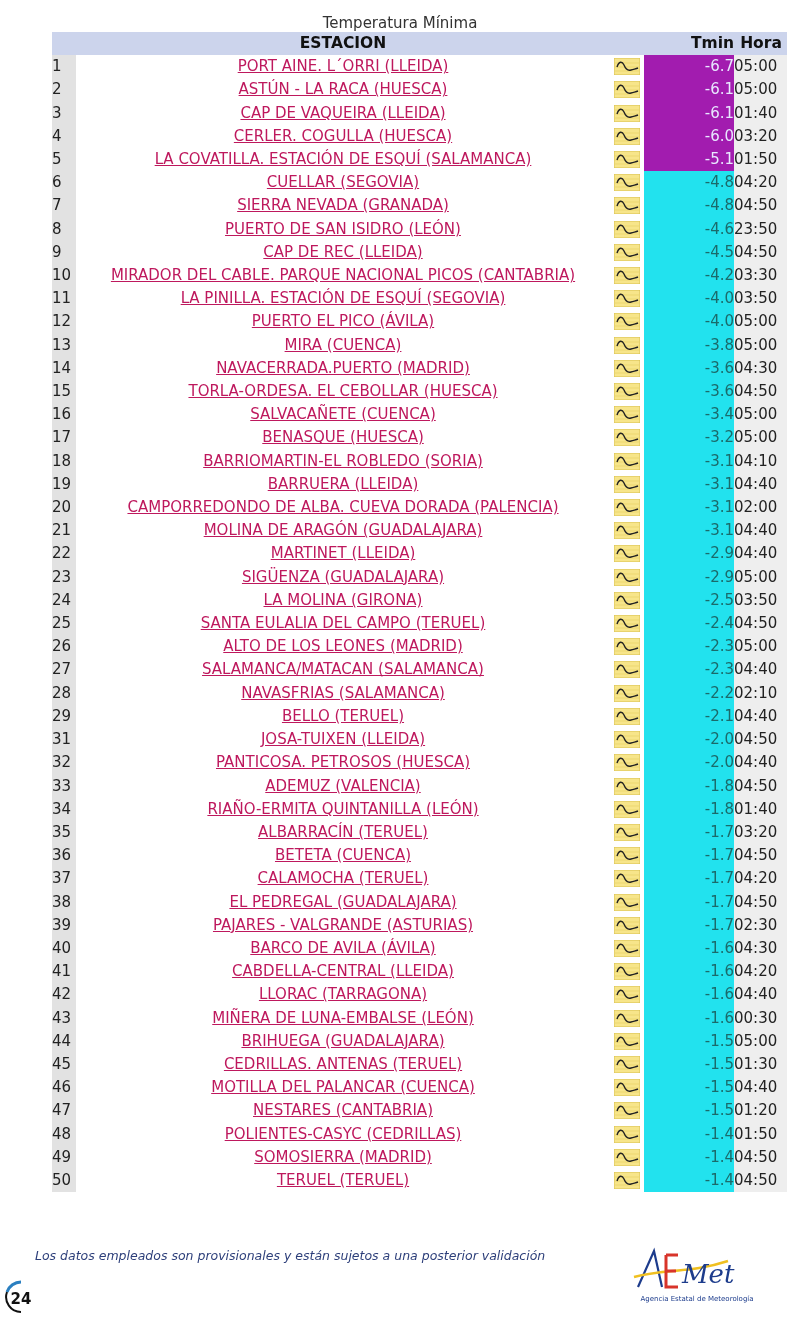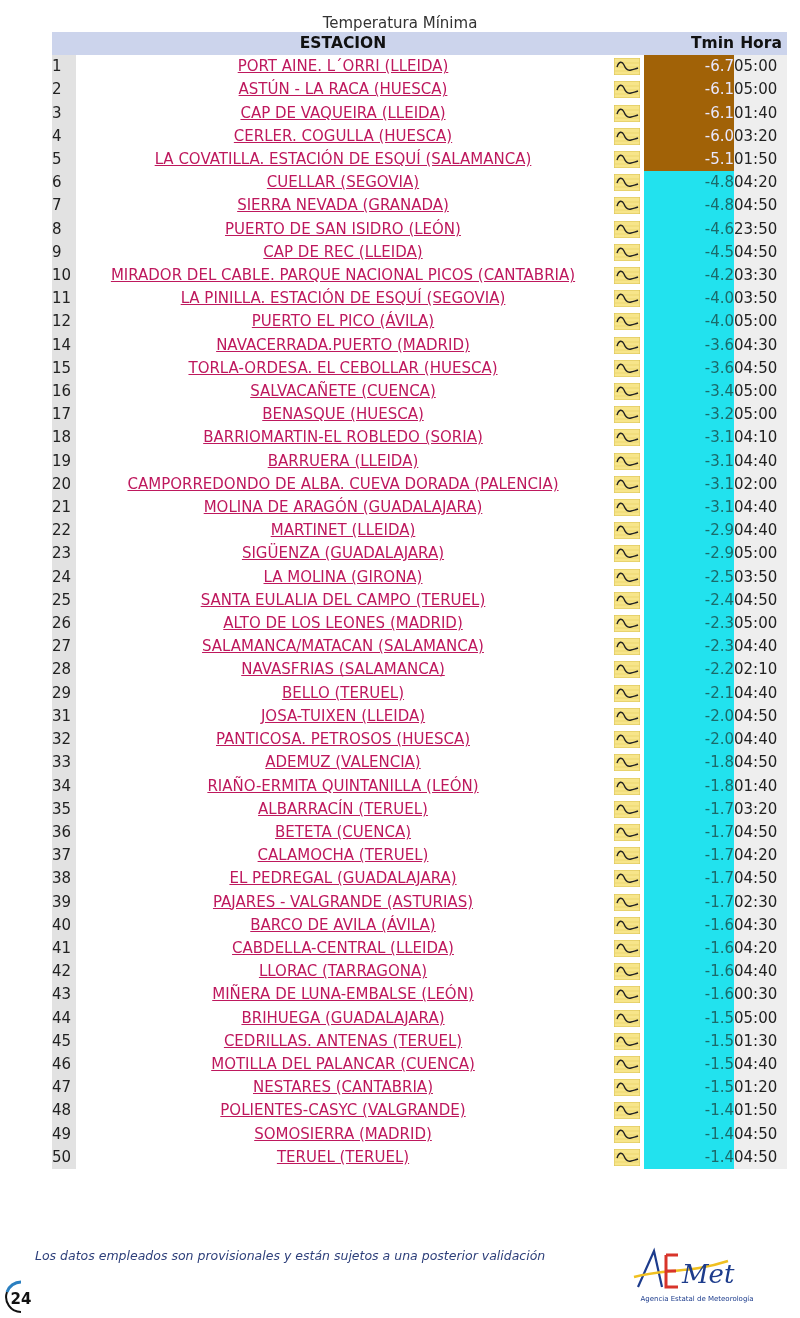--- a/index.html
+++ b/index.html
@@ -7,21 +7,21 @@
   .title { position: absolute; left: 0; width: 800px; top: 14px; text-align: center; font-size: 15px; color: #333; }
   table.grid { position: absolute; left: 52px; top: 32px; border-collapse: collapse; font-size: 15px; }
   table.grid td, table.grid th { padding: 0; height: 23.2px; line-height: 23.2px; white-space: nowrap; }
   thead th { background: #ccd4ec; font-weight: bold; color: #111; font-size: 15.5px; }
   td.num { width: 22px; background: #e2e2e2; color: #222; padding-left: 2px; text-align: left; }
   td.st { width: 534px; background: #fff; text-align: center; }
   td.st a { color: #be185d; text-decoration: underline; }
   td.ic { width: 34px; background: #fff; text-align: center; }
   .gicon { display: inline-block; width: 26px; height: 17px; vertical-align: middle; }
   td.val { width: 50px; text-align: right; padding-right: 1px; }
-  td.val.cold { background: #a16207; color: #e8e8ff; padding-left: 25px; }
+  td.val.cold { background: #a21caf; color: #e8e8ff; padding-left: 25px; }
   td.val.cool { background: #22e2ee; color: #1b6a6a; padding-left: 40px; }
   td.hr { width: 51px; background: #eeeeee; color: #222; text-align: left; padding-left: 1px; }
   .note { position: absolute; left: 35px; top: 1248px; font-size: 12.5px; font-style: italic; color: #2d3f7a; }
   .logo24 { position: absolute; left: 4px; top: 1280px; width: 34px; height: 34px; }
   .aemet { position: absolute; left: 632px; top: 1243px; width: 130px; height: 64px; }
 </style>
 </head>
 <body>
 
 <div class="title">Temperatura Mínima</div>
@@ -211,20 +211,35 @@
         <line x1="1" y1="5" x2="25" y2="5" stroke="#e6cf60" stroke-width="0.6"></line>
         <line x1="1" y1="9" x2="25" y2="9" stroke="#e6cf60" stroke-width="0.6"></line>
         <line x1="1" y1="13" x2="25" y2="13" stroke="#e6cf60" stroke-width="0.6"></line>
         <path d="M3 9 C5 3 8 3 10 7 C12 12 14 13 17 12 C20 11 22 11 24 10" stroke="#222" stroke-width="1.4" fill="none"></path>
       </svg>
     </td>
     <td class="val cool">-4.0</td>
     <td class="hr">05:00</td>
   </tr>
       <tr>
+    <td class="num">13</td>
+    <td class="st"><a href="#">MIRA (CUENCA)</a></td>
+    <td class="ic">
+      <svg class="gicon" viewBox="0 0 26 17">
+        <rect x="0" y="0" width="26" height="17" fill="#f7e58a" stroke="#d8c050" stroke-width="1"></rect>
+        <line x1="1" y1="5" x2="25" y2="5" stroke="#e6cf60" stroke-width="0.6"></line>
+        <line x1="1" y1="9" x2="25" y2="9" stroke="#e6cf60" stroke-width="0.6"></line>
+        <line x1="1" y1="13" x2="25" y2="13" stroke="#e6cf60" stroke-width="0.6"></line>
+        <path d="M3 9 C5 3 8 3 10 7 C12 12 14 13 17 12 C20 11 22 11 24 10" stroke="#222" stroke-width="1.4" fill="none"></path>
+      </svg>
+    </td>
+    <td class="val cool">-3.8</td>
+    <td class="hr">05:00</td>
+  </tr>
+      <tr>
     <td class="num">14</td>
     <td class="st"><a href="#">NAVACERRADA.PUERTO (MADRID)</a></td>
     <td class="ic">
       <svg class="gicon" viewBox="0 0 26 17">
         <rect x="0" y="0" width="26" height="17" fill="#f7e58a" stroke="#d8c050" stroke-width="1"></rect>
         <line x1="1" y1="5" x2="25" y2="5" stroke="#e6cf60" stroke-width="0.6"></line>
         <line x1="1" y1="9" x2="25" y2="9" stroke="#e6cf60" stroke-width="0.6"></line>
         <line x1="1" y1="13" x2="25" y2="13" stroke="#e6cf60" stroke-width="0.6"></line>
         <path d="M3 9 C5 3 8 3 10 7 C12 12 14 13 17 12 C20 11 22 11 24 10" stroke="#222" stroke-width="1.4" fill="none"></path>
       </svg>
@@ -707,21 +722,21 @@
         <line x1="1" y1="9" x2="25" y2="9" stroke="#e6cf60" stroke-width="0.6"></line>
         <line x1="1" y1="13" x2="25" y2="13" stroke="#e6cf60" stroke-width="0.6"></line>
         <path d="M3 9 C5 3 8 3 10 7 C12 12 14 13 17 12 C20 11 22 11 24 10" stroke="#222" stroke-width="1.4" fill="none"></path>
       </svg>
     </td>
     <td class="val cool">-1.5</td>
     <td class="hr">01:20</td>
   </tr>
       <tr>
     <td class="num">48</td>
-    <td class="st"><a href="#">POLIENTES-CASYC (VALGRANDE)</a></td>
+    <td class="st"><a href="#">POLIENTES-CASYC (CEDRILLAS)</a></td>
     <td class="ic">
       <svg class="gicon" viewBox="0 0 26 17">
         <rect x="0" y="0" width="26" height="17" fill="#f7e58a" stroke="#d8c050" stroke-width="1"></rect>
         <line x1="1" y1="5" x2="25" y2="5" stroke="#e6cf60" stroke-width="0.6"></line>
         <line x1="1" y1="9" x2="25" y2="9" stroke="#e6cf60" stroke-width="0.6"></line>
         <line x1="1" y1="13" x2="25" y2="13" stroke="#e6cf60" stroke-width="0.6"></line>
         <path d="M3 9 C5 3 8 3 10 7 C12 12 14 13 17 12 C20 11 22 11 24 10" stroke="#222" stroke-width="1.4" fill="none"></path>
       </svg>
     </td>
     <td class="val cool">-1.4</td>

